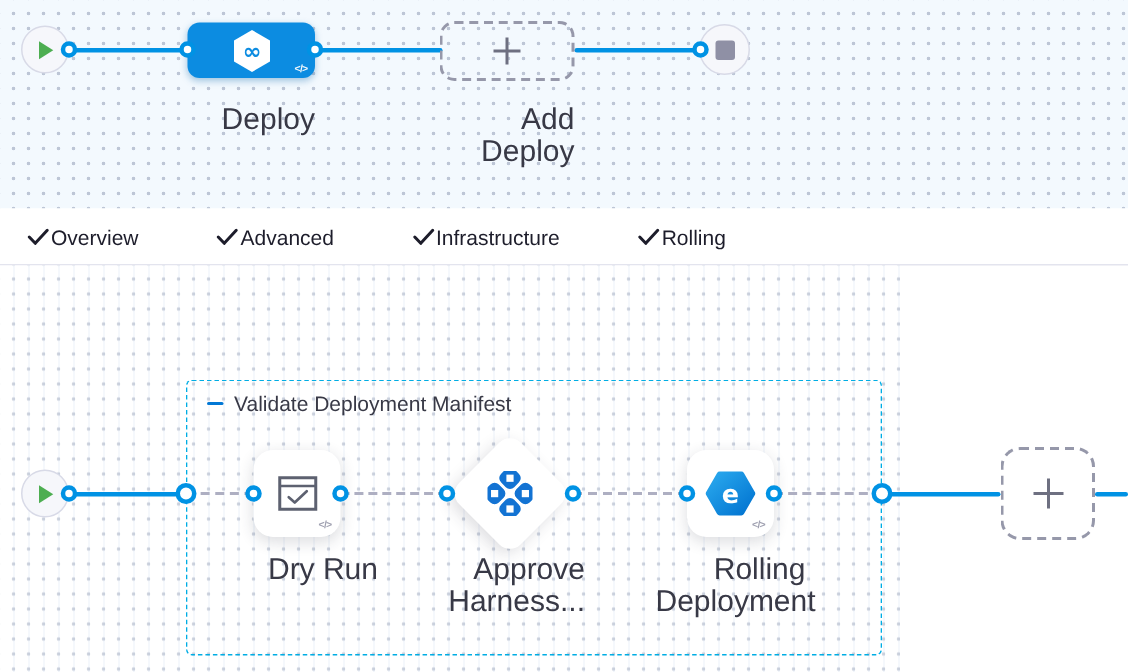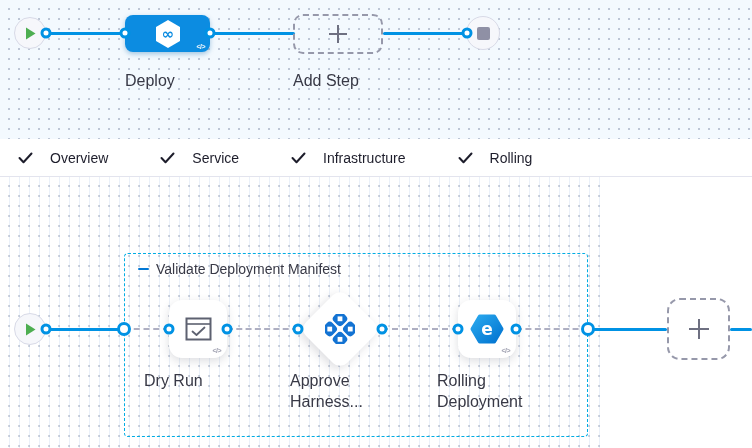--- a/index.html
+++ b/index.html
@@ -23,21 +23,21 @@
     background-position:4px 4px, 9px 0;
   }
 
   
   .tabbar {
     position:absolute; left:0; top:139px; width:752px; height:38px;
     background:#fff; border-bottom:1px solid #e3e4ee;
     display:flex; align-items:stretch; gap:16px;
   }
   .tab {
-    display:flex; align-items:center; gap:17px; padding:0 18px;
+    display:flex; align-items:center; gap:1px; padding:0 18px;
     font-size:14px; color:#1d1d2b; position:relative; cursor:pointer; white-space:nowrap;
   }
   .tab.active::after {
     content:""; position:absolute; left:0; right:0; bottom:-1px; height:3px;
     background:#0278d5; border-radius:2px 2px 0 0;
   }
 
   
   .hline { position:absolute; height:3px; background:#0092e4; border-radius:2px; z-index:2; }
   .dline { position:absolute; height:0; border-top:2px dashed #aeafc2; z-index:2; }
@@ -62,21 +62,21 @@
   }
   .code-chip { position:absolute; font-size:7px; font-weight:bold; letter-spacing:-.5px; z-index:6; cursor:pointer; }
   .code-chip.on-blue { right:5px; bottom:2px; color:rgba(255,255,255,.95); }
   .code-chip.on-card { right:6px; bottom:4px; color:#9fa0b0; }
 
   .dash-box {
     position:absolute; border:2px dashed #9698aa; background:transparent;
     display:flex; align-items:center; justify-content:center; z-index:3; cursor:pointer;
   }
   .flow-label {
-    position:absolute; font-size:16px; color:#383946; text-align:left;
+    position:absolute; font-size:20px; color:#383946; text-align:right;
     line-height:21px; z-index:4;
   }
 
   .step-card {
     position:absolute; width:58px; height:58px; background:#fff; border-radius:13px;
     box-shadow:0 3px 10px rgba(40,41,61,.16); z-index:3; cursor:pointer;
     display:flex; align-items:center; justify-content:center;
   }
   .diamond {
     position:absolute; left:311px; top:123px; width:58px; height:58px; background:#fff;
@@ -128,35 +128,35 @@
         <line x1="2" y1="11" x2="20" y2="11" stroke="#6e7081" stroke-width="2"></line>
       </svg>
     </div>
 
     <div class="port" style="left:467px; top:33px;"></div>
     <div class="node-circle" style="left:466px; top:16px; width:34px; height:34px;">
       <div class="end-square"></div>
     </div>
 
     <div class="flow-label" style="left:125px; top:70px; width:85px;">Deploy</div>
-    <div class="flow-label" style="left:293px; top:70px; width:90px;">Add Step</div>
+    <div class="flow-label" style="left:293px; top:70px; width:90px;">Add Deploy</div>
   </section>
 
   <nav class="tabbar">
     <div class="tab">
       <svg width="15" height="12" viewBox="0 0 15 12">
           <polyline points="1.5,6 5.5,10.2 13.5,1.5" fill="none" stroke="#1d1d2b" stroke-width="2" stroke-linecap="round" stroke-linejoin="round"></polyline>
         </svg>
       <span>Overview</span>
     </div>
     <div class="tab">
       <svg width="15" height="12" viewBox="0 0 15 12">
           <polyline points="1.5,6 5.5,10.2 13.5,1.5" fill="none" stroke="#1d1d2b" stroke-width="2" stroke-linecap="round" stroke-linejoin="round"></polyline>
         </svg>
-      <span>Service</span>
+      <span>Advanced</span>
     </div>
     <div class="tab">
       <svg width="15" height="12" viewBox="0 0 15 12">
           <polyline points="1.5,6 5.5,10.2 13.5,1.5" fill="none" stroke="#1d1d2b" stroke-width="2" stroke-linecap="round" stroke-linejoin="round"></polyline>
         </svg>
       <span>Infrastructure</span>
     </div>
     <div class="tab">
       <svg width="15" height="12" viewBox="0 0 15 12">
           <polyline points="1.5,6 5.5,10.2 13.5,1.5" fill="none" stroke="#1d1d2b" stroke-width="2" stroke-linecap="round" stroke-linejoin="round"></polyline>

